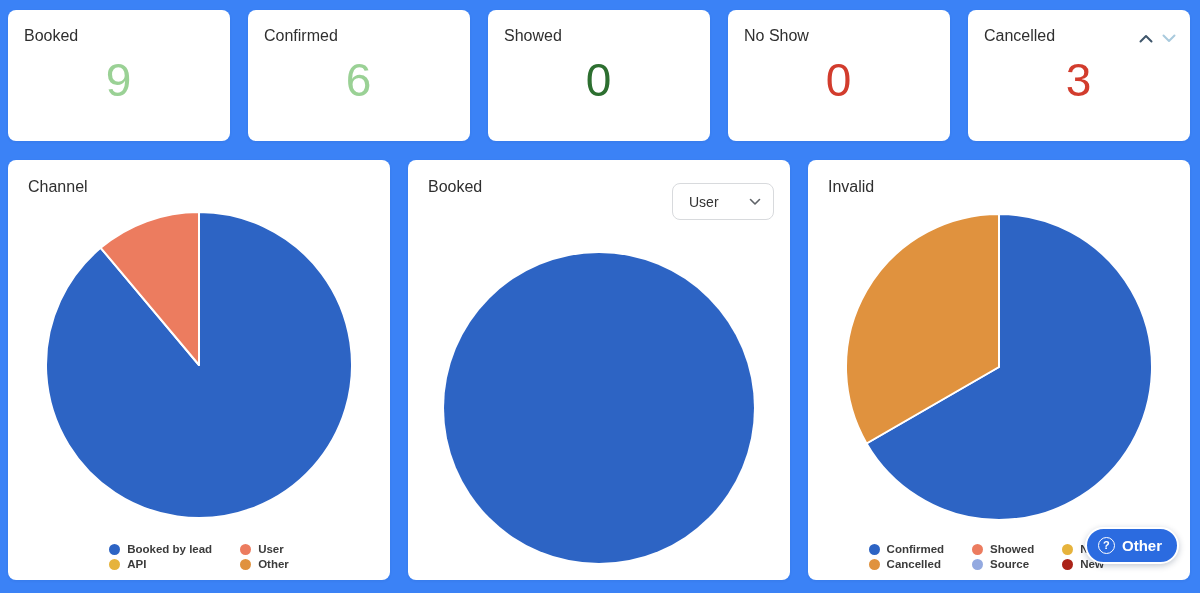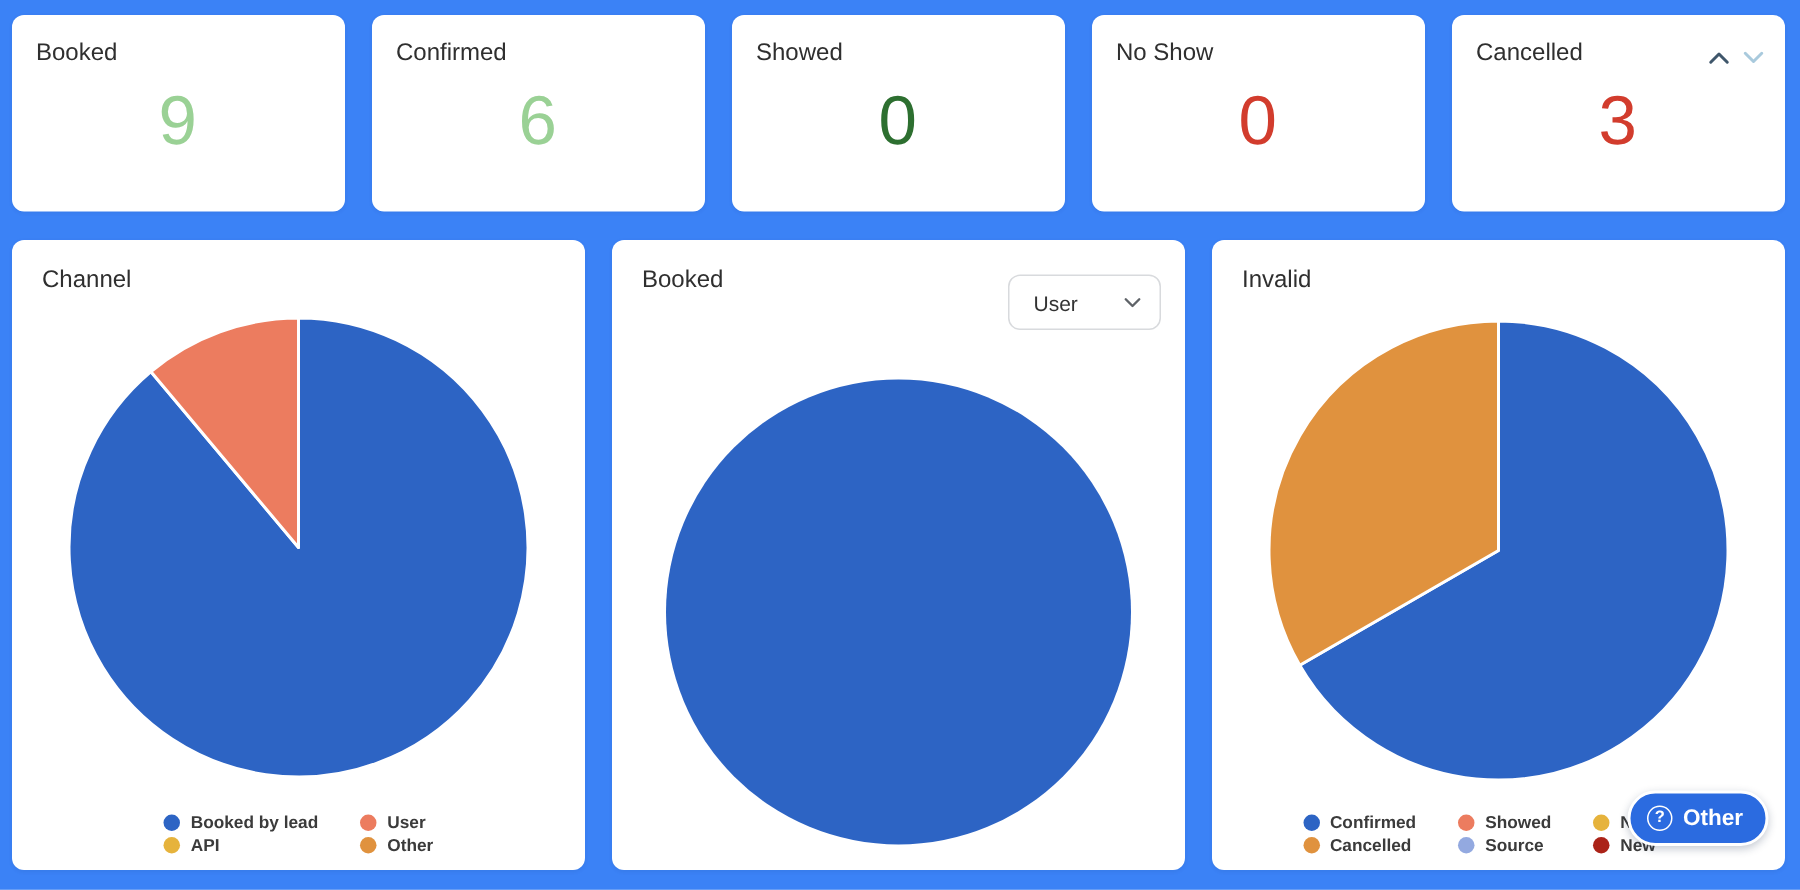--- a/index.html
+++ b/index.html
@@ -83,21 +83,21 @@
     display: grid;
     justify-content: center;
     column-gap: 28px;
     row-gap: 3px;
     font-size: 11.5px;
     font-weight: bold;
     color: #3b3b3b;
   }
   .legend-2col { grid-template-columns: auto auto; }
   .legend-3col { grid-template-columns: auto auto auto; }
-  .legend-item { display: flex; align-items: flex-start; gap: 7px; cursor: pointer; white-space: nowrap; }
+  .legend-item { display: flex; align-items: flex-end; gap: 7px; cursor: pointer; white-space: nowrap; }
   .legend-dot { width: 11px; height: 11px; border-radius: 50%; flex: 0 0 auto; }
   
   .dropdown {
     position: absolute;
     top: 23px; right: 16px;
     width: 102px; height: 37px;
     background: #fff;
     border: 1px solid #d8dadd;
     border-radius: 8px;
     display: flex;

